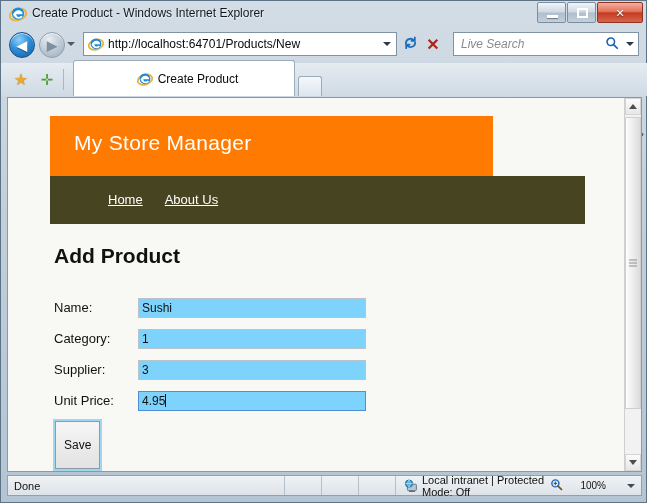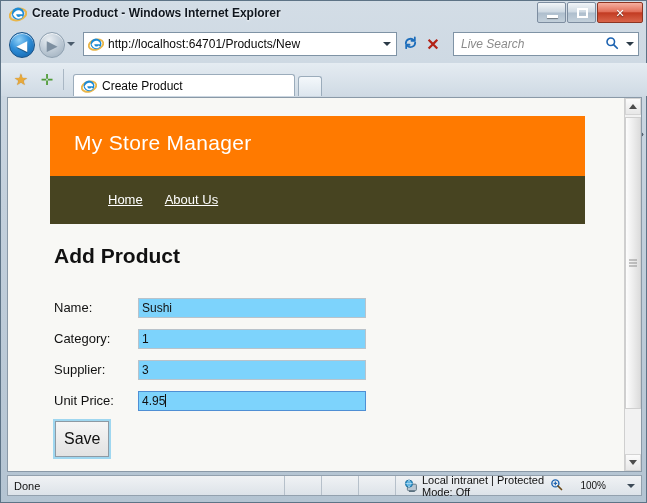--- a/index.html
+++ b/index.html
@@ -11,21 +11,21 @@
   #window{
     position:absolute;inset:0;
     background:linear-gradient(180deg,#d3dde6 0%,#c3d0dc 40%,#b4c4d2 100%);
     border:1px solid #5d7386;box-sizing:border-box;
   }
 
   
   #titlebar{position:absolute;left:0;top:0;width:100%;height:27px;}
   #title-text{
     position:absolute;left:31px;top:5px;font-size:12px;color:#10171f;
-    white-space:nowrap;text-shadow:0 1px 2px rgba(255,255,255,.85);font-weight:bold;
+    white-space:nowrap;text-shadow:0 1px 2px rgba(255,255,255,.85);
   }
   #ie-logo-title{position:absolute;left:8px;top:4px;width:18px;height:18px;}
   #winbtns{position:absolute;right:3px;top:1px;height:21px;display:flex;gap:1px;}
   .wbtn{
     width:29px;height:21px;border:1px solid #7d8da0;border-radius:2px;
     background:linear-gradient(180deg,#f1f5f8 0%,#cdd8e2 48%,#aebecd 52%,#c3d0db 100%);
     position:relative;box-sizing:border-box;
   }
   .wbtn.close{
     width:46px;
@@ -85,22 +85,22 @@
   
   #toolbar{position:absolute;left:0;top:62px;width:647px;height:33px;
     background:linear-gradient(180deg,#e5ecf2 0%,#cfdae4 100%);}
   .ficon{position:absolute;top:7px;width:20px;height:20px;font-size:16px;line-height:20px;text-align:center;}
   #favorites-star{left:10px;color:#e8a93a;text-shadow:0 0 1px #a8701a;}
   #add-favorites{left:36px;color:#4f9b36;font-size:15px;}
   #fav-sep{position:absolute;left:62px;top:6px;width:1px;height:21px;background:#a9b7c4;}
 
   #tabstrip{position:absolute;left:72px;top:5px;height:28px;display:flex;align-items:flex-end;}
   #tab-create-product{
-    width:222px;height:22px;background:#fff;border:1px solid #9bacbb;border-bottom:none;
-    border-radius:3px 3px 0 0;display:flex;align-items:center;box-sizing:border-box;
+    width:222px;height:36px;background:#fff;border:1px solid #9bacbb;border-bottom:none;
+    border-radius:3px 3px 0 0;display:flex;align-items:center;box-sizing:border-box;justify-content:center;
   }
   #tab-ie-icon{width:16px;height:16px;margin:0 5px 0 7px;}
   #tab-label{font-size:12px;color:#0a0a0a;white-space:nowrap;}
   #new-tab-button{
     width:24px;height:20px;margin-left:3px;
     background:linear-gradient(180deg,#f4f8fb 0%,#dde6ee 100%);
     border:1px solid #9bacbb;border-bottom:none;border-radius:3px 3px 0 0;box-sizing:border-box;
   }
 
   #cmdbar{position:absolute;right:4px;top:63px;height:31px;display:flex;align-items:center;}
@@ -111,21 +111,21 @@
   #cmd-overflow{font-size:12px;color:#34424f;margin-left:2px;align-self:flex-start;margin-top:1px;}
 
   
   #viewport{
     position:absolute;left:6px;top:96px;width:635px;height:375px;
     background:#f8f8f5;border:1px solid #8a99a7;box-sizing:border-box;overflow:hidden;
   }
   #page{position:absolute;left:0;top:0;width:617px;height:100%;background:#f8f8f5;}
 
   #site-banner{
-    position:absolute;left:42px;top:18px;width:535px;height:60px;background:#ff7a00;
+    position:absolute;left:42px;top:18px;width:443px;height:60px;background:#ff7a00;
   }
   #site-title{
     position:absolute;left:24px;top:15px;font-size:21px;color:#fff;letter-spacing:.3px;
   }
   #site-nav{
     position:absolute;left:42px;top:78px;width:535px;height:48px;background:#474421;
   }
   #nav-links{position:absolute;left:58px;top:16px;display:flex;gap:22px;}
   .nav-link{color:#fff;font-size:13px;text-decoration:underline;white-space:nowrap;}
 
@@ -135,22 +135,22 @@
   .form-row{display:flex;align-items:center;height:27px;margin-bottom:4px;}
   .form-label{width:84px;font-size:13px;color:#111;}
   .form-input{
     width:228px;height:20px;border:1px solid #b9c3cb;background:#7dd3fc;box-sizing:border-box;
     font-family:"Liberation Sans",sans-serif;font-size:12px;color:#111;
     padding:0 3px;line-height:18px;position:relative;
   }
   .form-input.focused{border:1px solid #4f8fd4;}
   .caret{display:inline-block;width:1px;height:13px;background:#111;vertical-align:-2px;}
   #save-button{
-    margin-top:3px;margin-left:1px;padding:8px 8px;font-family:"Liberation Sans",sans-serif;
-    font-size:16px;color:#111;background:linear-gradient(180deg,#f6f6f6 0%,#e2e2e2 100%);
+    margin-top:3px;margin-left:1px;padding:16px 8px;font-family:"Liberation Sans",sans-serif;
+    font-size:12px;color:#111;background:linear-gradient(180deg,#f6f6f6 0%,#e2e2e2 100%);
     border:1px solid #8e9aa4;outline:2px solid #9fd7f0;outline-offset:0px;
   }
 
   
   #page-scrollbar{
     position:absolute;right:0;top:0;width:17px;height:100%;
     background:#f2f2f2;border-left:1px solid #cfcfcf;box-sizing:border-box;
   }
   .sb-arrow{
     position:absolute;left:0;width:16px;height:17px;

